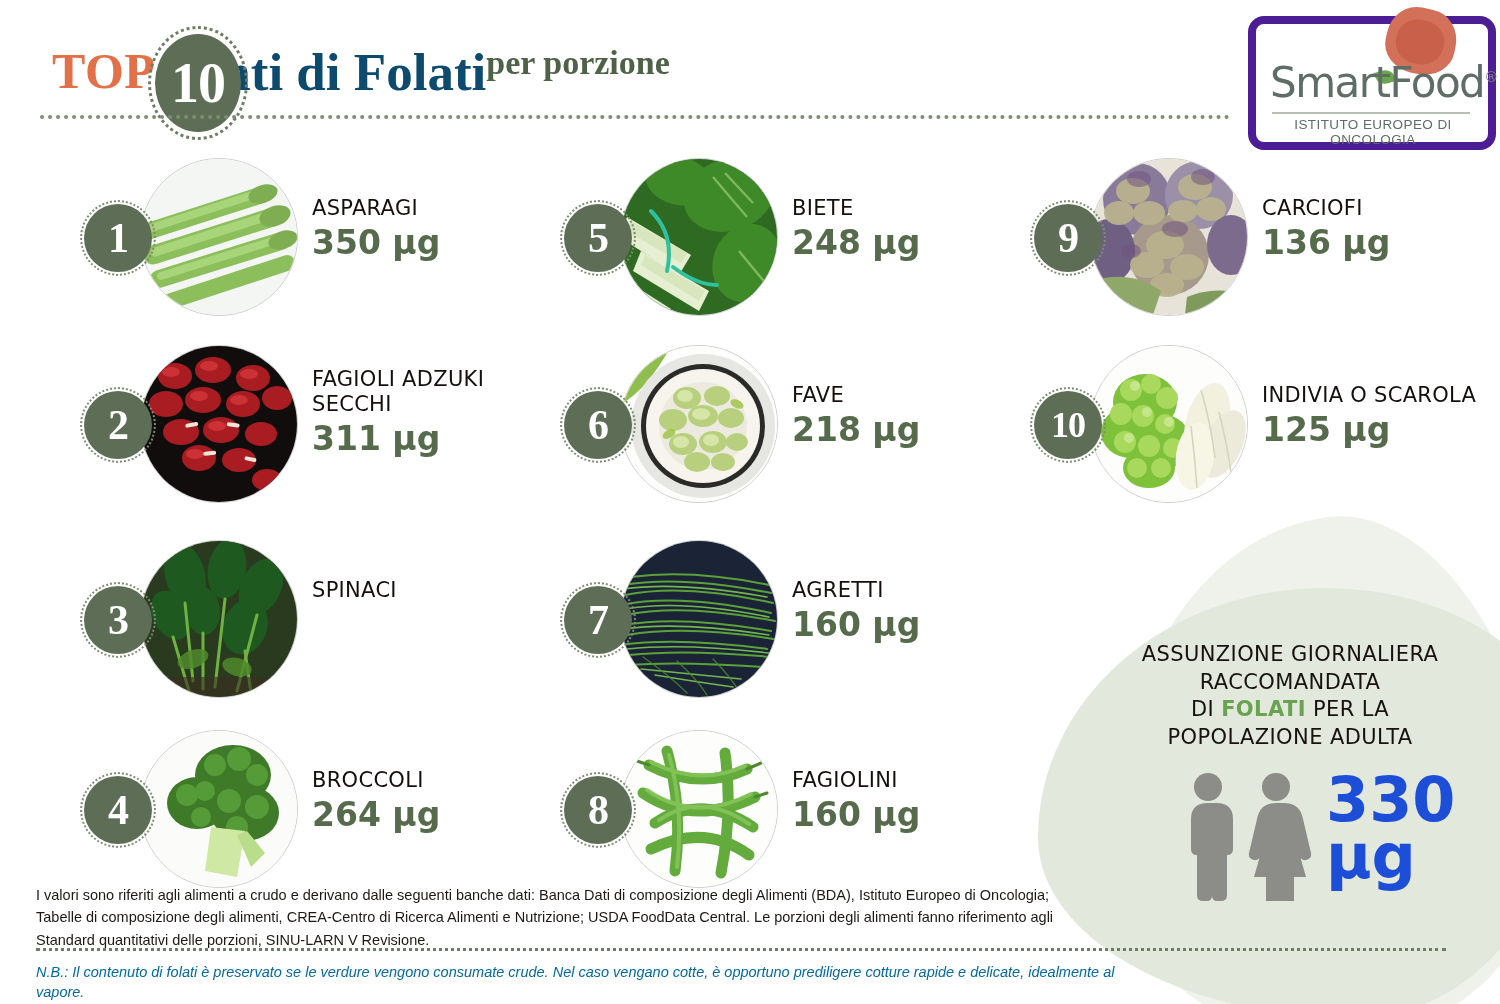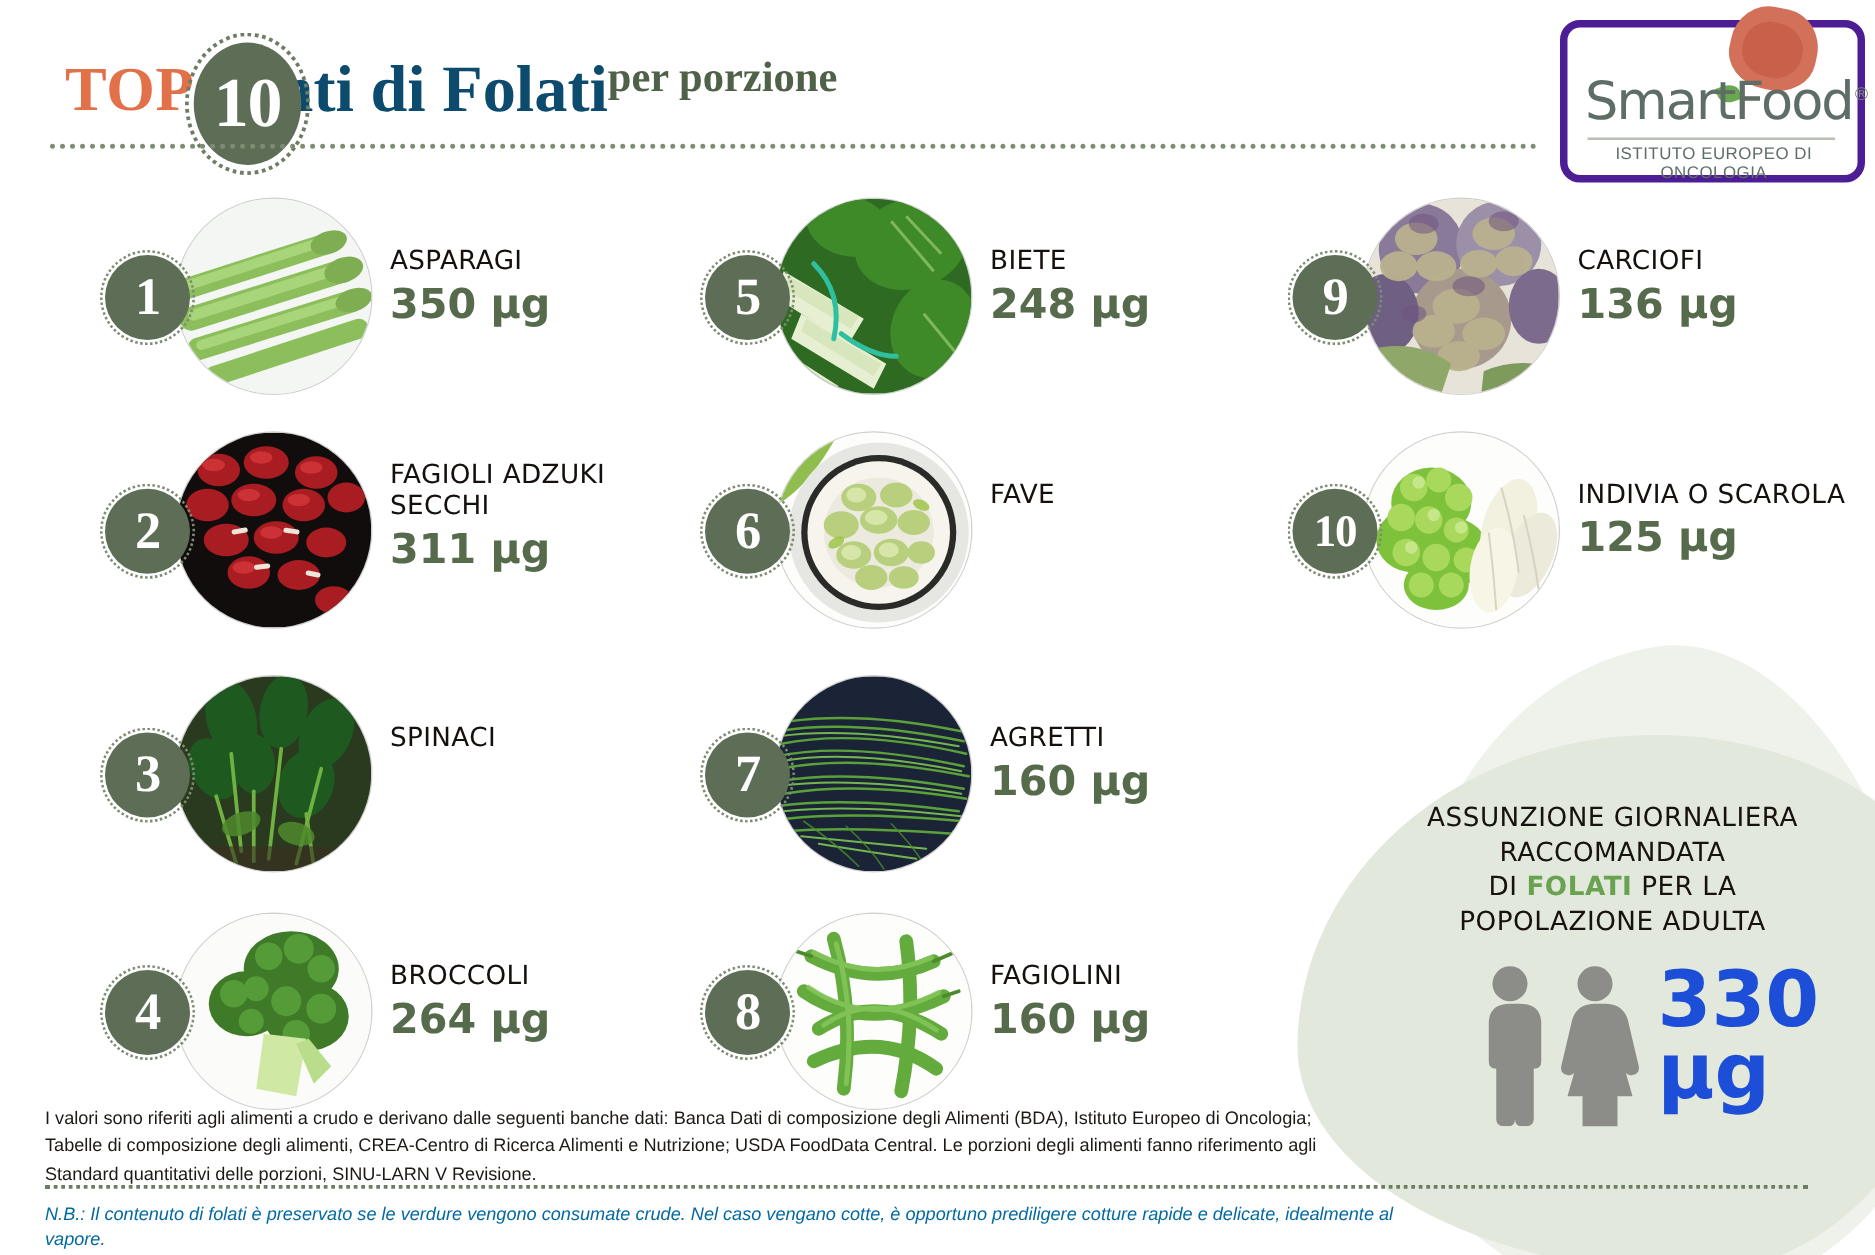--- a/index.html
+++ b/index.html
@@ -55,21 +55,21 @@
     font-family:"Liberation Serif",serif;font-weight:bold;font-size:34px;
     color:#4f6147;line-height:1;
   }
   .hdr-dots{
     position:absolute;left:40px;top:115px;width:1190px;height:0;
     border-top:4px dotted #7d8d72;
   }
   
   .logo{
     position:absolute;left:1248px;top:16px;width:232px;height:118px;
-    border:6px solid #4c1d95;border-radius:16px;background:#fff;
+    border:8px solid #4c1d95;border-radius:16px;background:#fff;
   }
   .logo .tomato{
     position:absolute;left:130px;top:-16px;width:70px;height:66px;
     background:#d2705a;border-radius:42% 42% 46% 46% / 48% 48% 42% 42%;
     transform:rotate(12deg);
   }
   .logo .tomato-in{
     position:absolute;left:140px;top:-4px;width:48px;height:44px;
     background:#c96049;border-radius:46%;transform:rotate(14deg);
   }
@@ -404,20 +404,21 @@
       </svg>
     </div>
     <div class="numbadge">
       <div class="ring"></div>
       <div class="disc">
         <span class="n">6</span>
       </div>
     </div>
     <div class="itxt">
       <div class="iname">FAVE</div>
+      <div class="ival">218 µg</div>
     </div>
   </div>
 
   <div class="item" style="left:520px;top:390px;">
     <div class="photo">
       <svg class="art" viewBox="0 0 156 156">
         <rect width="156" height="156" fill="#1b2436"></rect>
         <g stroke="#5fa93a" stroke-width="2" fill="none" stroke-linecap="round" opacity=".95">
           <path d="M2 44 Q60 34 150 52"></path>
             <path d="M4 54 Q64 42 152 62"></path>

